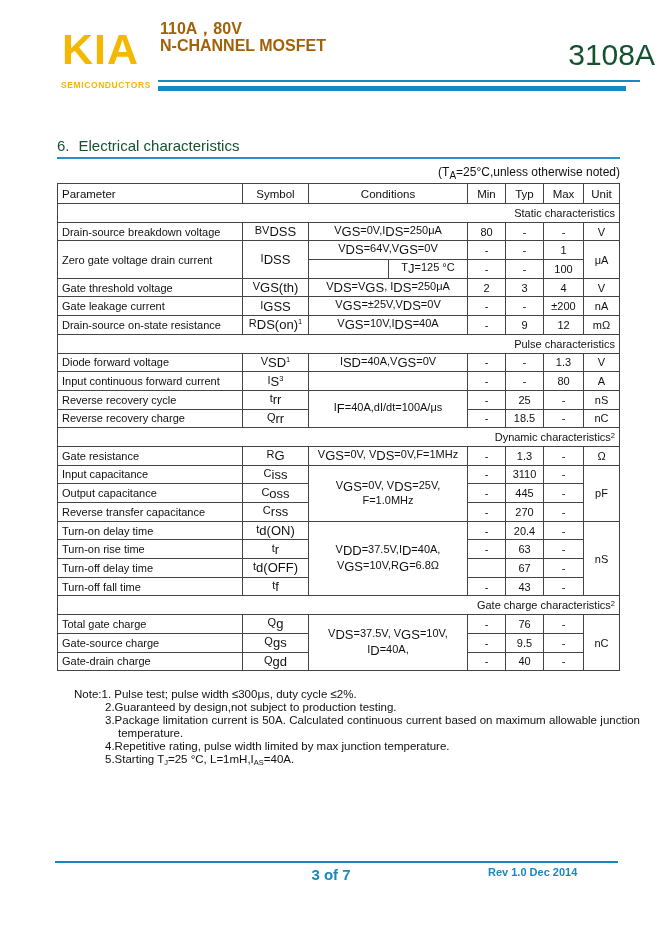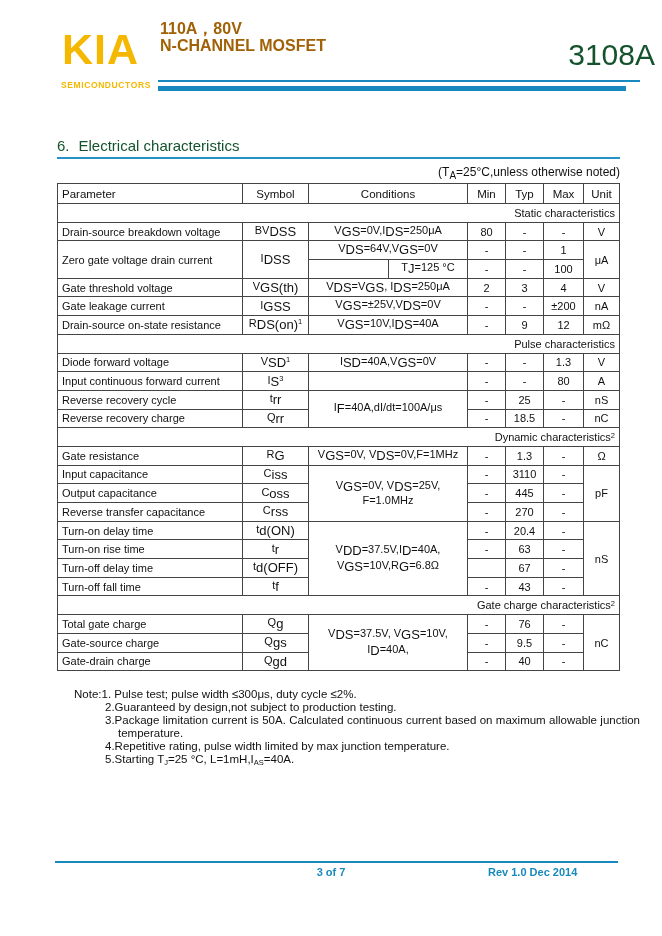--- a/index.html
+++ b/index.html
@@ -77,21 +77,21 @@
     font-size: 11.5px; line-height: 13px; color: #111; margin-top: 12px;
   }
   .notes sub { font-size: 7.5px; vertical-align: -2px; }
   .note-rest { margin-left: 31px; }
   .note-justify { text-align: justify; padding-left: 13px; text-indent: -13px; }
 
   
   .footer-line { position: absolute; left: 55px; top: 861px; width: 563px; height: 2px; background: #1789be; }
   .footer-page {
     position: absolute; left: 0; top: 866px; width: 662px; text-align: center;
-    font-size: 11px; font-weight: bold; color: #1789be;
+    font-size: 15px; font-weight: bold; color: #1789be;
   }
   .footer-rev {
     position: absolute; left: 488px; top: 866px;
     font-size: 11px; font-weight: bold; color: #1789be;
   }
 </style>
 </head>
 <body>
 
 <div class="page">

